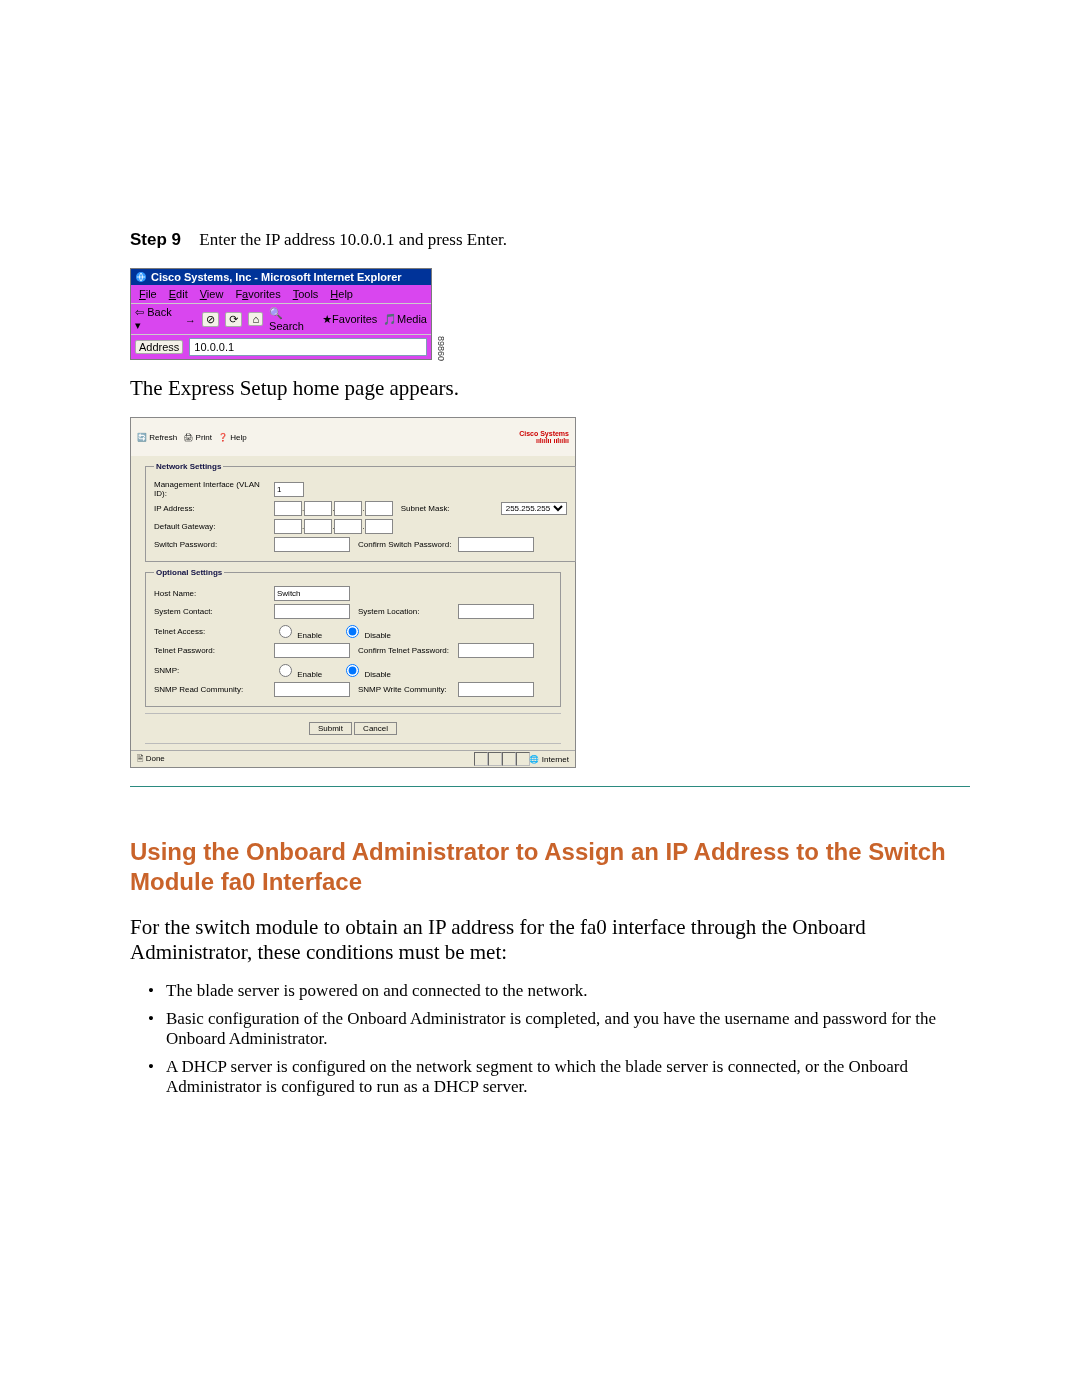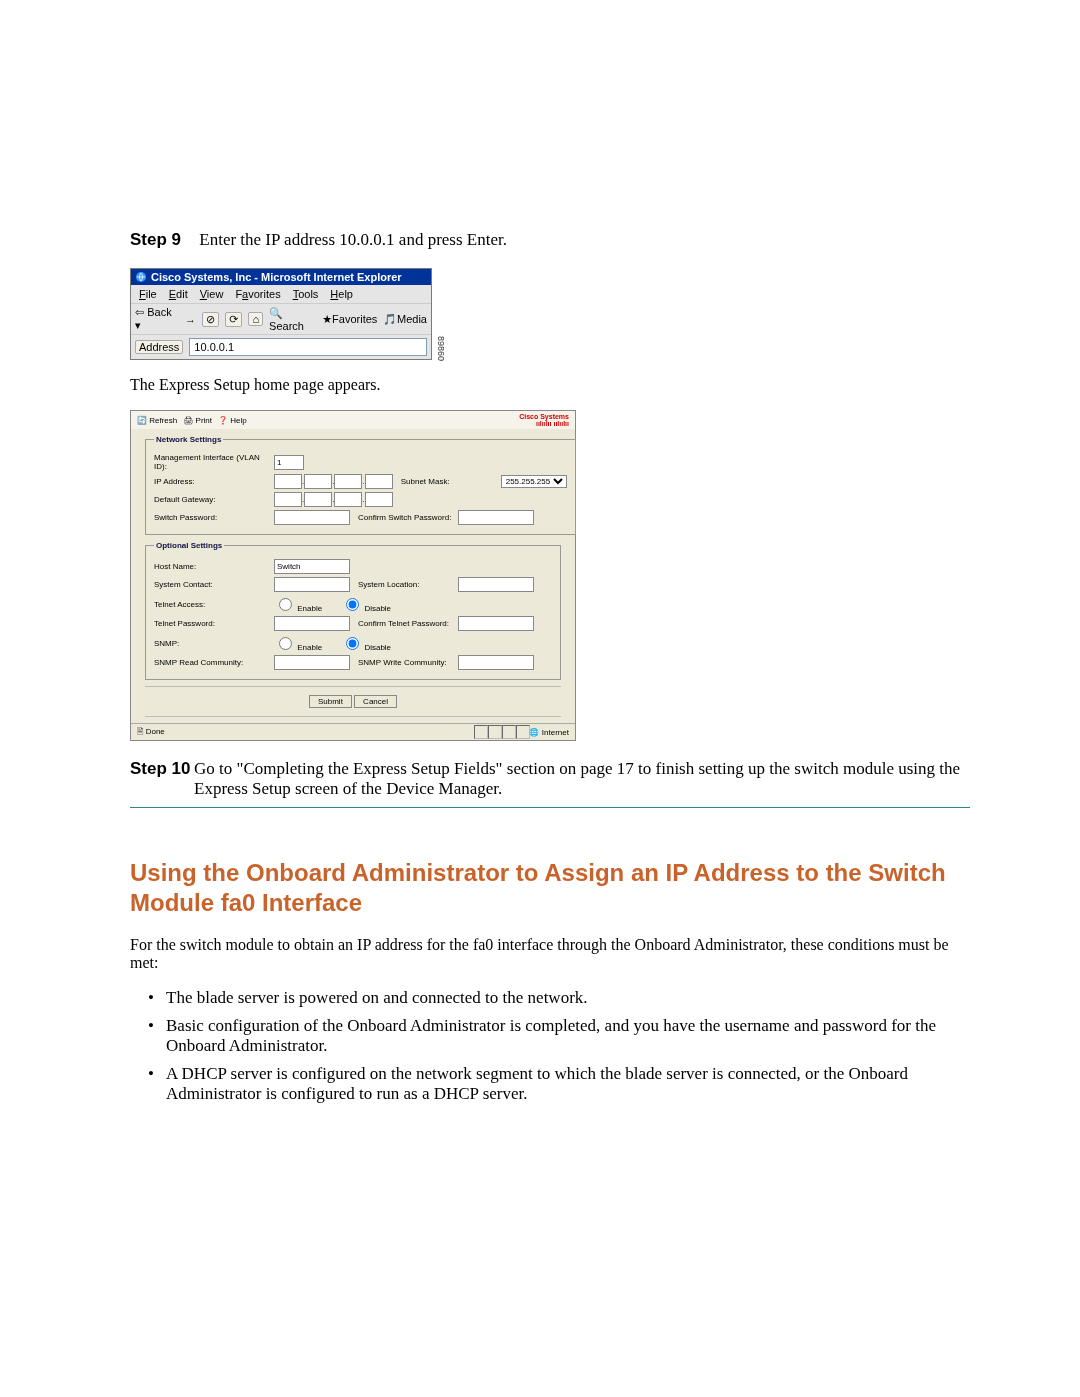--- a/index.html
+++ b/index.html
@@ -1,36 +1,36 @@
 <!DOCTYPE html>
 <html><head>
 <meta charset="utf-8">
 <style>
   body{margin:0;background:#fff;font-family:Georgia,"Times New Roman",serif;color:#000}
   .page{width:1080px;margin:0 auto;padding:230px 110px 60px 130px;box-sizing:border-box}
   .step{font-family:Arial,Helvetica,sans-serif;font-weight:bold;font-size:17px}
   .step-line{font-size:17px;margin-bottom:18px}
   .step-line .step{margin-right:14px}
-  .body-text{font-size:16px;margin:16px 0}
+  .body-text{font-size:21px;margin:16px 0}
 
   
-  .ie-win{width:300px;border:1px solid #7a7a7a;background:#e5e5e5;font-family:Tahoma,Arial,sans-serif;font-size:11px;margin-bottom:6px;position:relative}
+  .ie-win{width:300px;border:1px solid #7a7a7a;background:#d946ef;font-family:Tahoma,Arial,sans-serif;font-size:11px;margin-bottom:6px;position:relative}
   .ie-title{background:#003399;color:#fff;padding:2px 4px;font-weight:bold;display:flex;align-items:center}
   .ie-title svg{margin-right:4px}
   .ie-menu{display:flex;gap:0;padding:2px 2px}
   .ie-menu span{padding:1px 6px}
   .ie-menu span u{text-decoration:underline}
   .ie-tools{display:flex;align-items:center;gap:6px;padding:2px 4px;border-top:1px solid #ccc;border-bottom:1px solid #ccc}
   .ie-addr{display:flex;align-items:center;gap:6px;padding:3px 4px}
   .ie-addr input{flex:1;height:16px;border:1px solid #7f9db9;font-size:11px;padding:0 4px}
   .side-num{position:absolute;right:-15px;bottom:-2px;font-size:9px;writing-mode:vertical-rl;color:#333}
 
   
   .es-win{width:444px;border:1px solid #888;background:#ece9d8;font-size:8px;font-family:Tahoma,Arial,sans-serif;margin-bottom:18px}
-  .es-top{display:flex;align-items:center;justify-content:space-between;background:#f6f3eb;padding:2px 6px}
+  .es-top{display:flex;align-items:center;justify-content:space-between;background:#f6f3eb;padding:12px 6px}
   .es-top-left{display:flex;align-items:center;gap:6px}
   .es-logo{color:#c00;font-weight:bold;font-size:7px;text-align:right;line-height:1}
   .es-fieldset{border:1px solid #999;margin:6px 14px;padding:6px 8px}
   .es-fieldset legend{font-weight:bold;font-size:8px;color:#114;padding:0 2px}
   .es-row{display:flex;align-items:center;margin:3px 0}
   .es-row .lab{width:120px}
   .es-row .lab2{width:100px;margin-left:8px}
   .es-row input[type=text]{height:11px;border:1px solid #888;font-size:8px}
   .es-ip input{width:22px}
   .es-select{height:13px;border:1px solid #888;font-size:8px;width:66px;background:#fff}
@@ -184,24 +184,20 @@
             <span></span>
             <span></span>
             <span></span>
             <span></span>
           </span>
         <span>🌐 <span>Internet</span></span>
       </span>
     </div>
   </div>
 
-  <div style="display:flex;margin-bottom:8px">
-    <span class="step" style="min-width:64px">Step 10</span>
-    <span style="font-size:17px">Go to "Completing the Express Setup Fields" section on page 17 to finish setting up the switch module using the Express Setup screen of the Device Manager.</span>
-  </div>
 
   <hr class="divider">
 
   <h2>Using the Onboard Administrator to Assign an IP Address to the Switch Module fa0 Interface</h2>
 
   <div class="body-text">For the switch module to obtain an IP address for the fa0 interface through the Onboard Administrator, these conditions must be met:</div>
 
   <ul class="bullets">
     <li>The blade server is powered on and connected to the network.</li>
     <li>Basic configuration of the Onboard Administrator is completed, and you have the username and password for the Onboard Administrator.</li>

